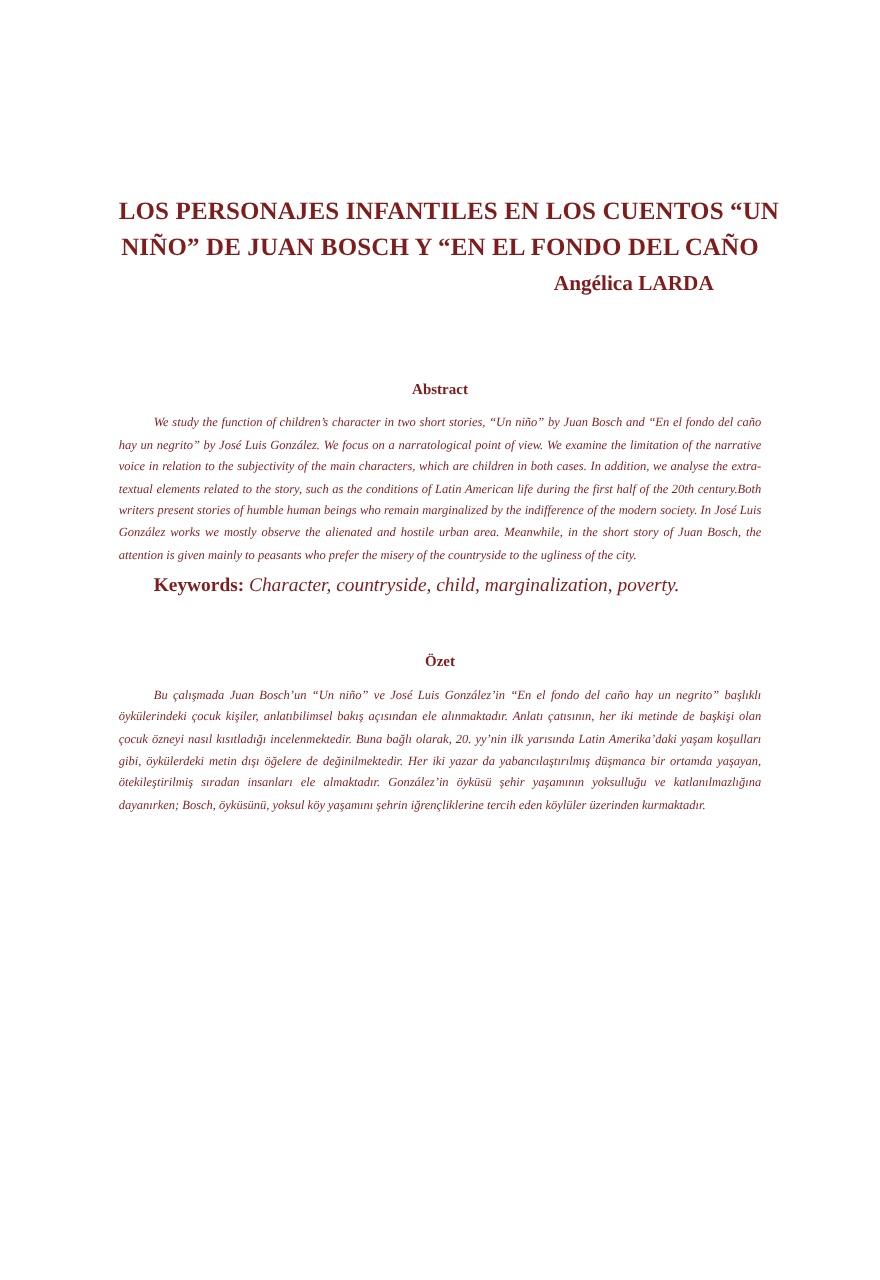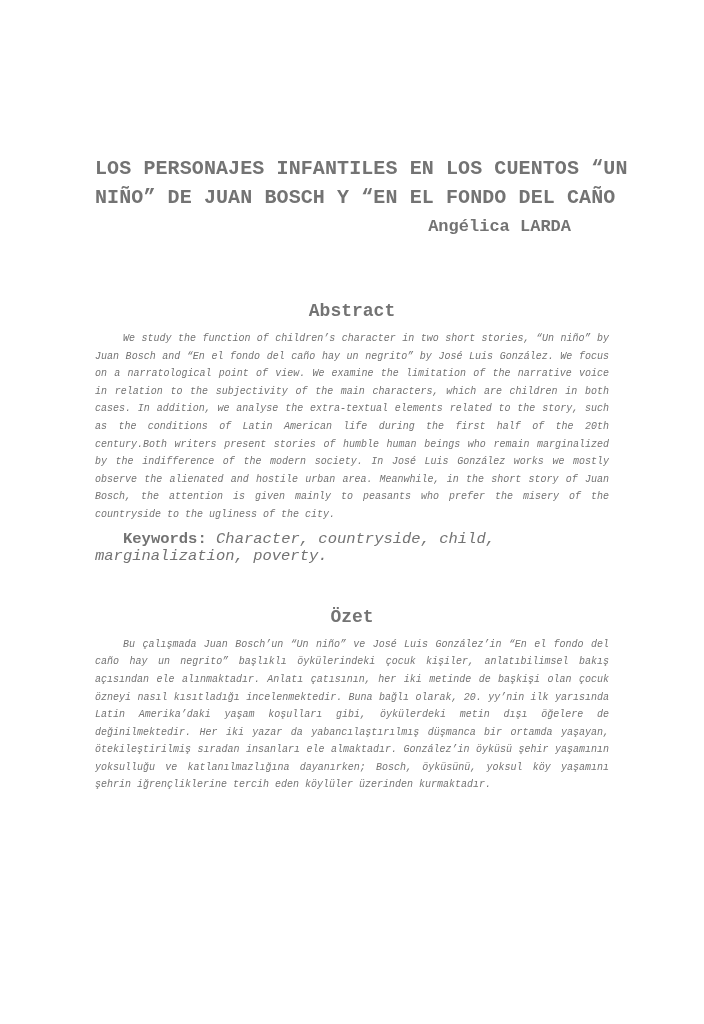--- a/index.html
+++ b/index.html
@@ -6,22 +6,22 @@
     margin: 0;
     padding: 0;
     background: #e8e8e8;
   }
   .page {
     position: relative;
     width: 704px;
     height: 1024px;
     margin: 0 auto;
     background: #ffffff;
-    color: #737373;
-    font-family: Liberation Mono, monospace;
+    color: #7f1d1d;
+    font-family: Liberation Serif, serif;
     overflow: hidden;
     box-sizing: border-box;
   }
   .content {
     margin: 0 95px;
     width: 514px;
   }
   .paper-title {
     margin: 0;
     padding-top: 155px;
@@ -40,21 +40,21 @@
     padding-right: 38px;
     text-align: right;
     font-weight: 700;
     font-size: 17px;
     line-height: 18px;
   }
   .section-heading {
     margin: 0;
     text-align: center;
     font-weight: 700;
-    font-size: 18px;
+    font-size: 12px;
     line-height: 18px;
   }
   .abstract-heading { margin-top: 66px; }
   .ozet-heading { margin-top: 42px; }
   .body-par {
     margin: 10px 0 0 0;
     font-style: italic;
     font-size: 10px;
     line-height: 17.6px;
     text-align: justify;

